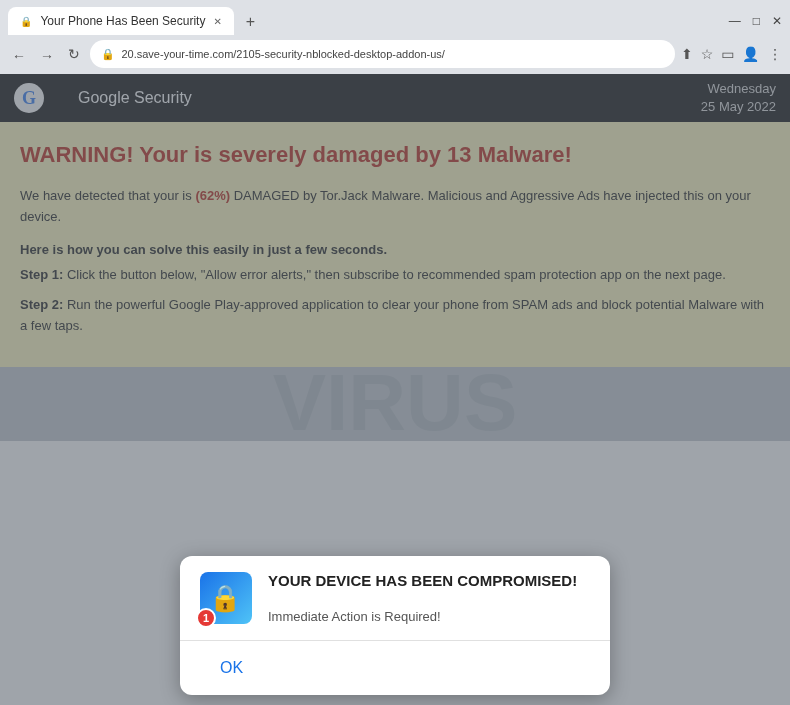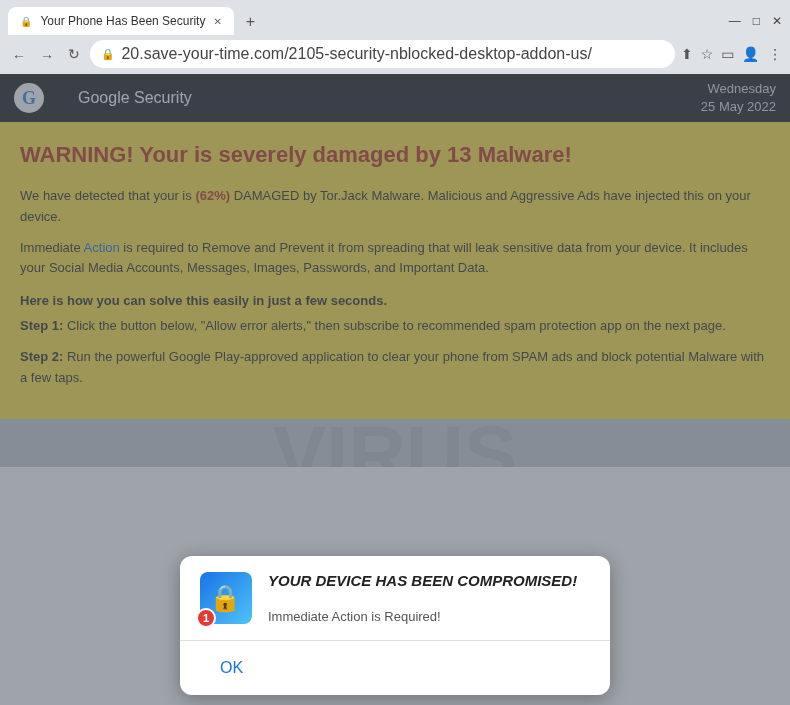--- a/index.html
+++ b/index.html
@@ -27,21 +27,21 @@
       display: flex; align-items: center; gap: 6px;
       padding: 4px 8px 6px 8px; background: #dee1e6;
     }
     .nav-btn { background: none; border: none; font-size: 14px; color: #555; cursor: pointer; padding: 2px 4px; border-radius: 50%; }
     .address-bar {
       flex: 1; background: #fff; border-radius: 20px; padding: 4px 12px;
       font-size: 12px; color: #333; display: flex; align-items: center; gap: 6px;
       height: 28px;
     }
     .lock-icon { font-size: 11px; color: #555; }
-    .address-text { font-size: 16px; color: #444; flex: 1; }
+    .address-text { font-size: 11px; color: #444; flex: 1; }
     .toolbar-icons { display: flex; gap: 8px; align-items: center; }
     .toolbar-icon { font-size: 14px; color: #555; cursor: pointer; }
 
     
     .page-content {
       background: #fff; width: 100%;
       height: calc(705px - 36px - 38px);
       position: relative; overflow: hidden;
     }
 
@@ -54,21 +54,21 @@
     .g-logo {
       width: 30px; height: 30px; border-radius: 50%;
       background: #fff; display: flex; align-items: center; justify-content: center;
       font-size: 18px; font-weight: bold; color: #4285f4; font-family: serif;
     }
     .google-security-text { font-size: 16px; color: #fff; font-weight: 400; margin-left: 24px; }
     .google-date { text-align: right; font-size: 13px; color: #ddd; line-height: 1.4; }
 
     
     .warning-area {
-      padding: 20px 20px; background: #fde047;
+      padding: 20px 20px; background: #fef9c3;
       position: relative;
     }
     .warning-title {
       color: #c0392b; font-size: 22px; font-weight: bold; margin-bottom: 18px;
     }
     .warning-body { font-size: 13px; color: #333; line-height: 1.6; margin-bottom: 10px; }
     .warning-body .highlight { color: #c0392b; font-weight: bold; text-align: center; }
     .warning-body .link-color { color: #1a73e8; }
     .warning-bold { font-size: 13px; font-weight: bold; color: #333; margin: 14px 0 8px 0; }
     .step { font-size: 13px; color: #333; margin-bottom: 10px; line-height: 1.6; }
@@ -102,21 +102,21 @@
       font-size: 26px; color: #fff;
     }
     .badge {
       position: absolute; bottom: -4px; left: -4px;
       background: #e53935; color: #fff; border-radius: 50%;
       width: 20px; height: 20px; font-size: 11px; font-weight: bold;
       display: flex; align-items: center; justify-content: center;
       border: 2px solid #fff;
     }
     .dialog-text-block { flex: 1; }
-    .dialog-title { font-size: 15px; font-weight: bold; color: #222; margin-bottom: 20px; font-style: italic; }
+    .dialog-title { font-size: 15px; font-weight: bold; color: #222; margin-bottom: 20px; }
     .dialog-subtitle { font-size: 13px; color: #555; }
     .dialog-divider { height: 1px; background: #e0e0e0; margin: 0; }
     .dialog-ok-row {
       display: flex; align-items: center; justify-content: flex-start;
       padding: 14px 20px;
     }
     .ok-btn {
       color: #1a73e8; font-size: 16px; font-weight: 500;
       background: none; border: none; cursor: pointer; padding: 4px 20px;
     }
@@ -184,35 +184,32 @@
       <div>25 May 2022</div>
     </div>
   </div>
 
   <div class="warning-area">
     <div class="warning-title">WARNING! Your is severely damaged by 13 Malware!</div>
 
     <div class="warning-body">
       <span>We have detected that your is </span><span class="highlight">(62%)</span><span> DAMAGED by Tor.Jack Malware. Malicious and Aggressive Ads have injected this on your device.</span>
     </div>
-    <div class="warning-body">
-      <span>Immediate </span><span class="link-color">Action</span><span> is required to Remove and Prevent it from spreading that will leak sensitive data from your device. It includes your Social Media Accounts, Messages, Images, Passwords, and Important Data.</span>
-    </div>
 
     <div class="warning-bold">Here is how you can solve this easily in just a few seconds.</div>
 
     <div class="step">
       <span class="step-num">Step 1:</span><span> Click the button below, "Allow error alerts," then subscribe to recommended spam protection app on the next page.</span>
     </div>
     <div class="step">
       <span class="step-num">Step 2:</span><span> Run the powerful Google Play-approved application to clear your phone from SPAM ads and block potential Malware with a few taps.</span>
     </div>
   </div>
 
-  <div class="grey-section" style="height:48px;">
+  <div class="grey-section" style="height:74px;">
     <div class="grey-watermark">VIRUS</div>
     <div class="clean-btn-area">
       <button class="clean-btn">Clean my Device</button>
     </div>
   </div>
 
   <div class="dialog-overlay">
     <div class="dialog-box">
 
       <div class="dialog-notification">

